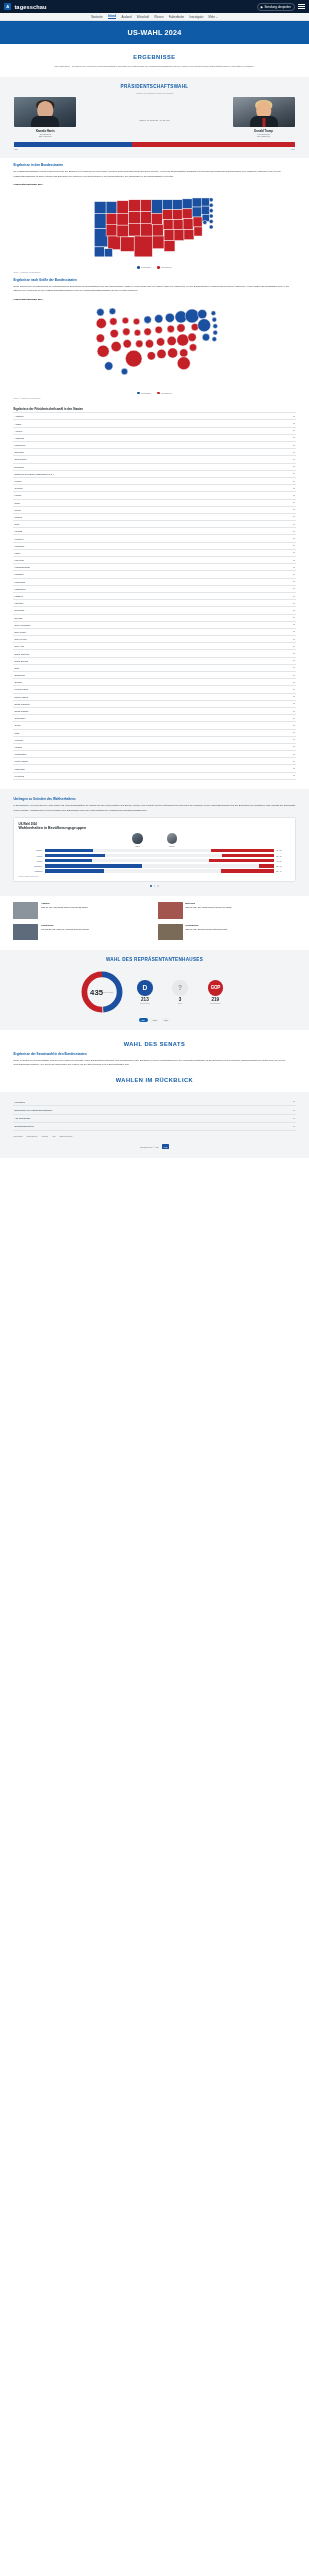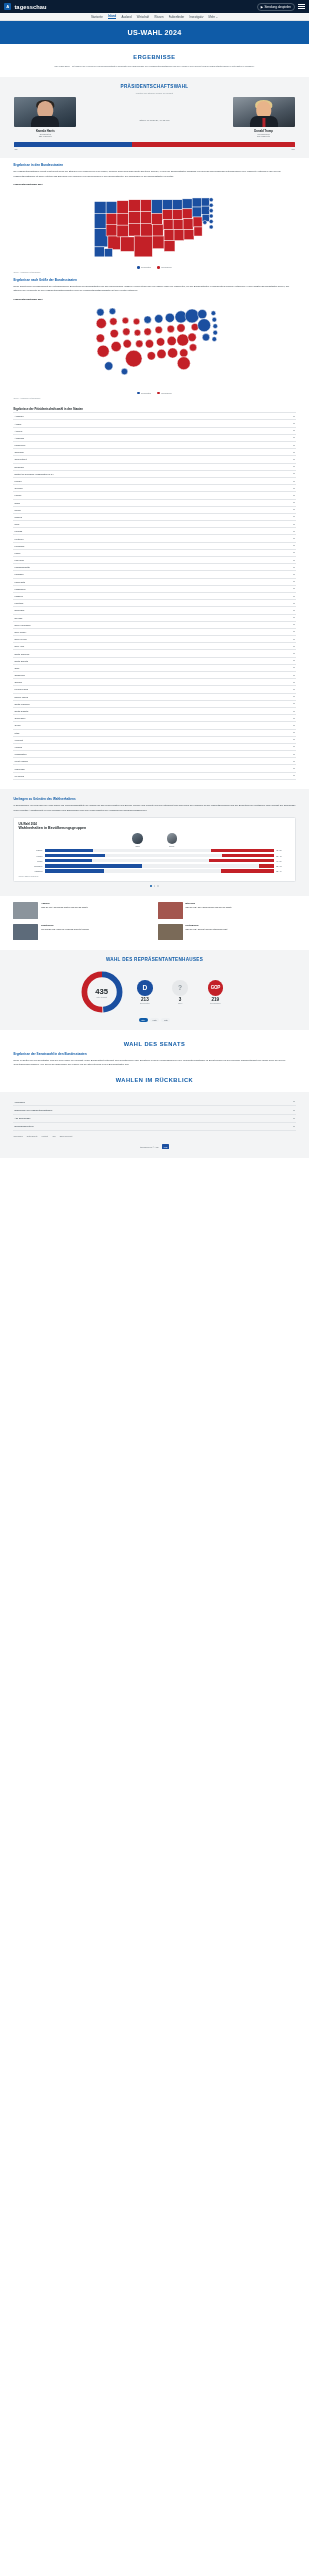--- a/index.html
+++ b/index.html
@@ -163,21 +163,21 @@
   
   .tiles { display:grid; grid-template-columns:1fr 1fr; gap:5.2px 6.2px; margin-top:6.2px; }
   .tile { display:flex; gap:2.6px; }
   .tile .thumb { width:25px; height:16.5px; flex:0 0 25px; border-radius:0.5px; }
   .tile .tx { font-size:2.1px; line-height:1.6; color:#22292d; }
   .tile .tx b { display:block; font-size:2.3px; font-weight:bold; }
 
   
   .donut-wrap { display:flex; align-items:center; justify-content:center; gap:7.2px; padding-top:5.2px;}
   .donut { position:relative; width:44px; height:44px; }
-  .donut .mid { position:absolute; inset:0; display:flex; flex-direction:column; align-items:center; justify-content:center;}
+  .donut .mid { position:absolute; inset:0; display:flex; align-items:center; justify-content:center;}
   .donut .mid .n { font-size:7.7px; font-weight:bold; color:#22292d; }
   .donut .mid .s { font-size:1.8px; color:#8c969c; }
   .seatcol { text-align:center; width:28px; }
   .seatcol .badge {
     width:15.5px;height:15.5px;border-radius:50%; margin:0 auto 1.5px; display:flex;align-items:center;justify-content:center;
     color:#fff; font-size:6.7px; font-weight:bold;
   }
   .badge.d { background:#1b4fa0; }
   .badge.q { background:#e6e8ea; color:#8c969c; }
   .badge.g { background:#c32027; font-size:4.6px; letter-spacing:-0.3px; }

